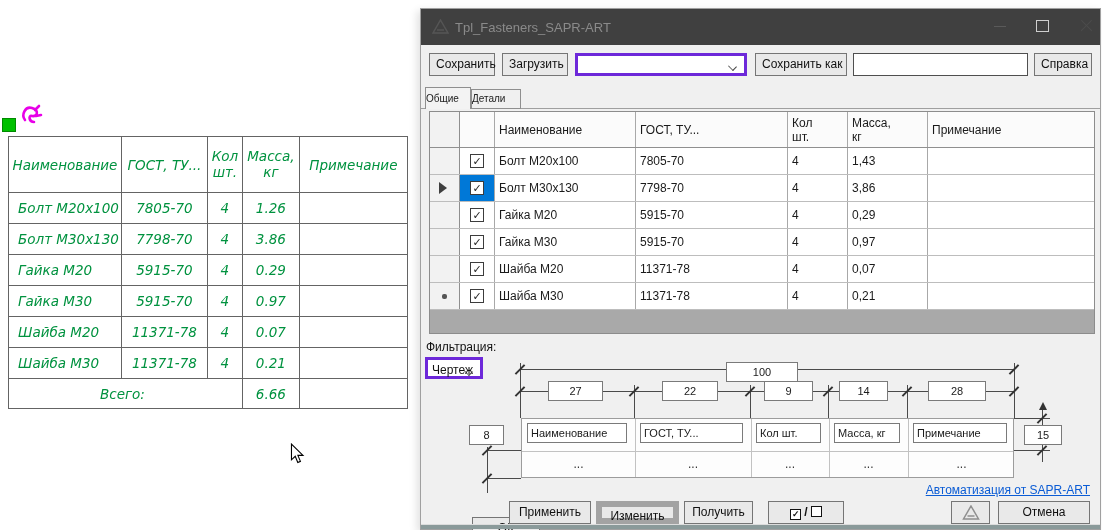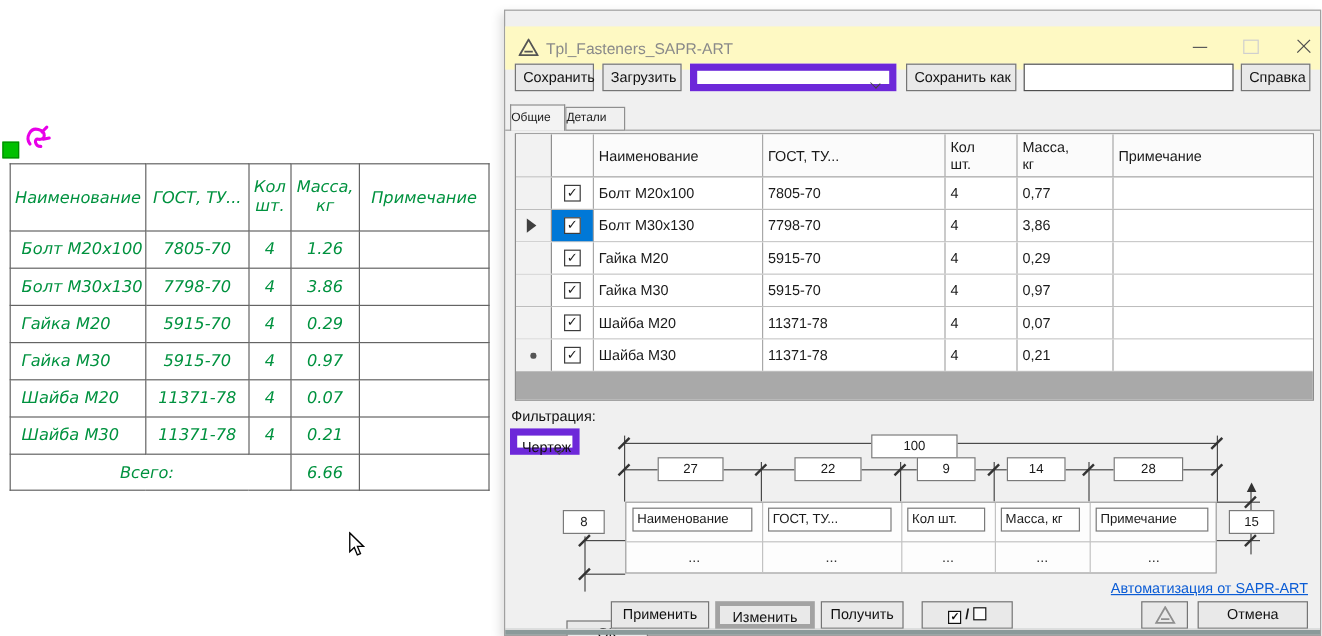--- a/index.html
+++ b/index.html
@@ -30,39 +30,39 @@
   .grip { position:absolute; left:2px; top:118px; width:14px; height:14px; background:#00c000; border:1px solid #008a00; }
   .anchor { position:absolute; left:19px; top:102px; }
   .cursor { position:absolute; left:288px; top:443px; }
 
   
   .dialog {
     position:absolute; left:420px; top:8px; width:681px; height:522px;
     background:#f0f0f0; border:1px solid #a0a0a0; box-shadow:-3px 3px 8px rgba(0,0,0,0.12);
   }
   
-  .titlebar { position:absolute; left:0; top:13px; width:100%; height:36px; background:#fef9c3; }
+  .titlebar { position:absolute; left:0; top:0; width:100%; height:36px; background:#404040; }
   .app-logo { position:absolute; left:11px; top:10px; }
   .title-text { position:absolute; left:34px; top:11px; font-size:13px; color:#8a8a8a; white-space:nowrap; }
   .winbtn { position:absolute; top:0; width:34px; height:32px; }
   .wb-min { left:562px; } .wb-max { left:604px; } .wb-close { left:648px; }
   .wb-min::after { content:""; position:absolute; left:11px; top:17px; width:12px; height:1px; background:#5a5a5a; }
   .wb-max::after { content:""; position:absolute; left:11px; top:11px; width:11px; height:10px; border:1px solid #cfcfcf; }
   .wb-close::before, .wb-close::after { content:""; position:absolute; left:10px; top:16px; width:15px; height:1.4px; background:#4c4c4c; }
   .wb-close::before { transform:rotate(45deg); } .wb-close::after { transform:rotate(-45deg); }
 
   
   .btn {
     position:absolute; height:23px; background:#e9e9e9; border:1px solid #757575;
     font-family:"Liberation Sans", sans-serif; font-size:12px; color:#111;
     text-align:center; line-height:21px; padding:0 6px; cursor:default; white-space:nowrap;
   }
   .tb-save { left:8px; top:44px; width:66px; }
   .tb-load { left:81px; top:44px; width:66px; }
-  .combo { position:absolute; background:#fff; border:6px solid #6d28d9; }
+  .combo { position:absolute; background:#fff; border:3px solid #6d28d9; }
   .tb-combo { left:154px; top:44px; width:172px; height:23px; }
   .chev { position:absolute; right:8px; top:7px; width:7px; height:7px; border-right:1.4px solid #444; border-bottom:1.4px solid #444; transform:rotate(45deg) scaleY(0.8); }
   .tb-saveas { left:334px; top:44px; width:92px; }
   .tb-name { position:absolute; left:432px; top:44px; width:175px; height:23px; background:#fff; border:1px solid #4f4f4f; }
   .tb-help { left:613px; top:44px; width:58px; }
 
   
   .tabline { position:absolute; left:0; top:99px; width:100%; height:1px; background:#9f9f9f; }
   .tab { position:absolute; border:1px solid #8f8f8f; background:#f0f0f0; text-align:left; font-size:10px; }
   .tab-active { left:4px; top:78px; width:46px; height:22px; line-height:21px; border-bottom:none; z-index:2; background:#f3f3f3; }
@@ -101,21 +101,21 @@
   .pv-v { position:absolute; top:0; width:1px; height:100%; background:#c2c2c2; }
   .pv-h { position:absolute; left:0; top:32px; width:100%; height:1px; background:#c2c2c2; }
   .pv-input { position:absolute; top:4px; height:20px; background:#fff; border:1px solid #7a7a7a; font-size:11px; line-height:18px; padding-left:3px; overflow:hidden; white-space:nowrap; }
   .pv-dots { position:absolute; top:38px; height:20px; text-align:center; font-size:12px; color:#333; }
   .arr-up { position:absolute; width:0; height:0; border-left:4px solid transparent; border-right:4px solid transparent; border-bottom:8px solid #333; }
 
   
   .sapr-link { position:absolute; right:10px; top:474px; font-size:12px; color:#0b5cd5; text-decoration:underline; white-space:nowrap; }
   .ft-ok     { left:13px;  top:508px; width:68px;margin-left:38px; }
   .ft-apply  { left:88px;  top:492px; width:82px; }
-  .ft-edit   { left:175px; top:492px; width:83px; border:4px solid #a3a3a3; line-height:19px; }
+  .ft-edit   { left:175px; top:492px; width:83px; border:6px solid #a3a3a3; line-height:19px; }
   .ft-get    { left:263px; top:492px; width:69px; }
   .ft-toggle { left:347px; top:492px; width:76px; font-weight:bold; }
   .tg-box { display:inline-block; width:11px; height:11px; border:1.6px solid #111; vertical-align:-1px; margin:0 3px; background:#fff; font-size:9px; line-height:8px; }
   .ft-logo   { left:530px; top:492px; width:39px; }
   .ft-cancel { left:577px; top:492px; width:92px; }
   .bottomstrip { position:absolute; left:0; bottom:0; width:100%; height:5px; background:#8a9a9a; border-top:1px solid #dcdcdc; }
 </style>
 </head>
 <body>
 
@@ -259,21 +259,21 @@
       <div class="grow" style="top:36px">
         <div class="gc c-rh"></div>
         <div class="gc c-cb">
             <span class="cbx">
               <span>✓</span>
             </span>
           </div>
         <div class="gc c-name">Болт М20х100</div>
         <div class="gc c-gost">7805-70</div>
         <div class="gc c-qty">4</div>
-        <div class="gc c-mass">0,77</div>
+        <div class="gc c-mass">1,43</div>
         <div class="gc c-note"></div>
       </div>
 
       <div class="grow" style="top:63px">
         <div class="gc c-rh">
             <span class="cur-arrow"></span>
           </div>
         <div class="gc c-cb sel">
             <span class="cbx">
               <span>✓</span>

